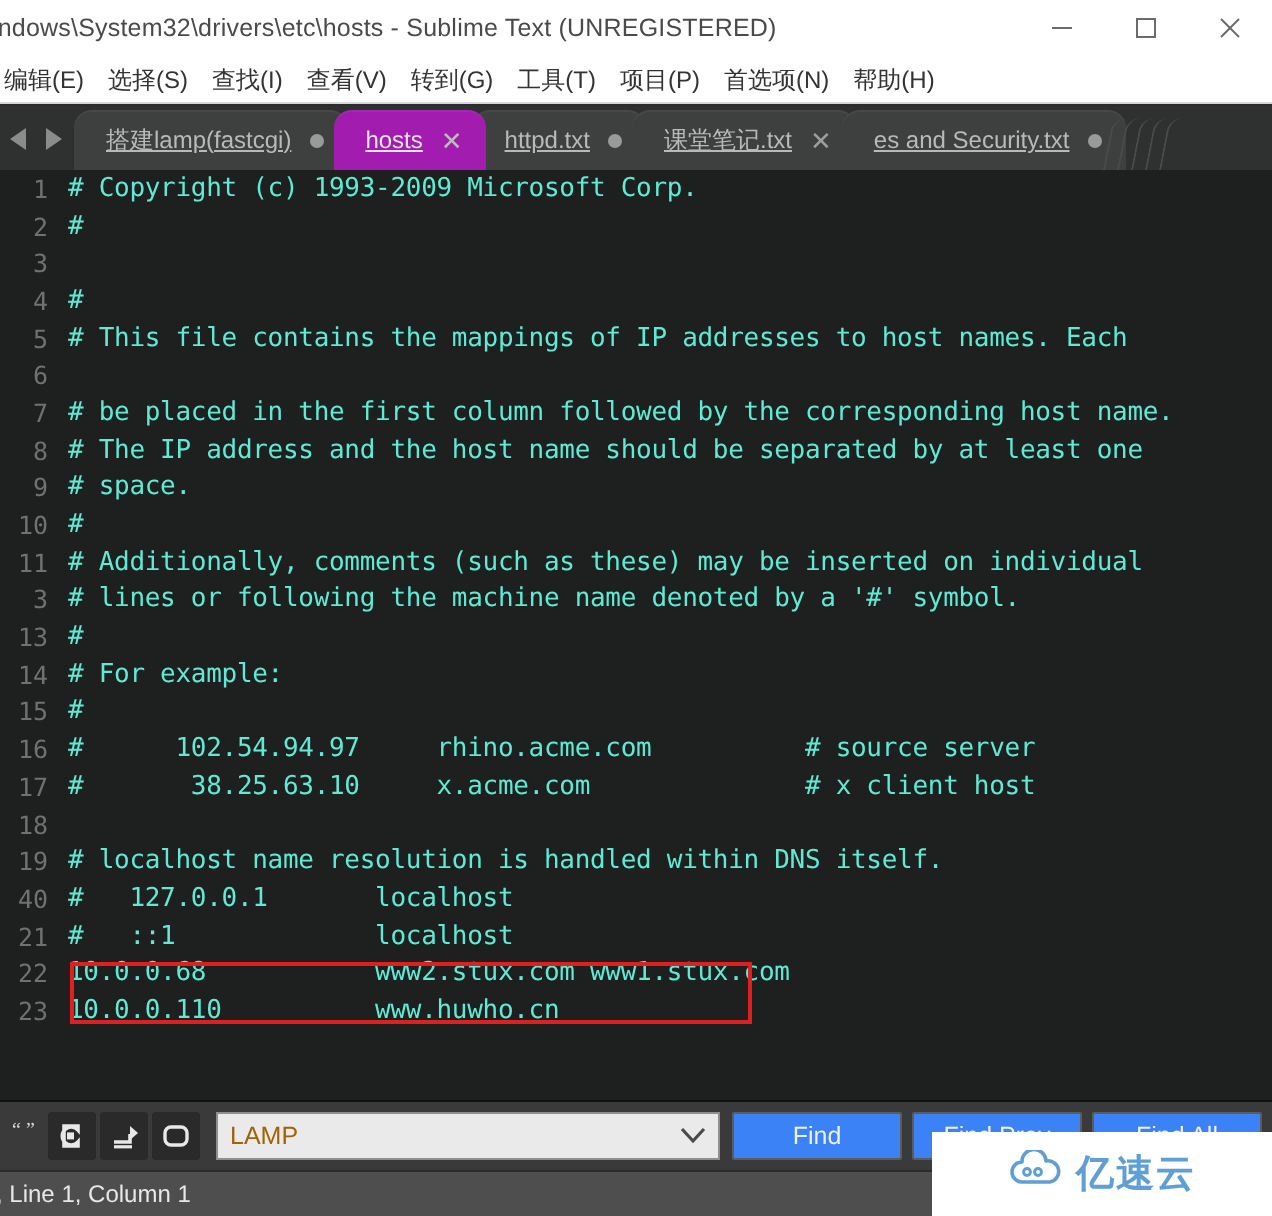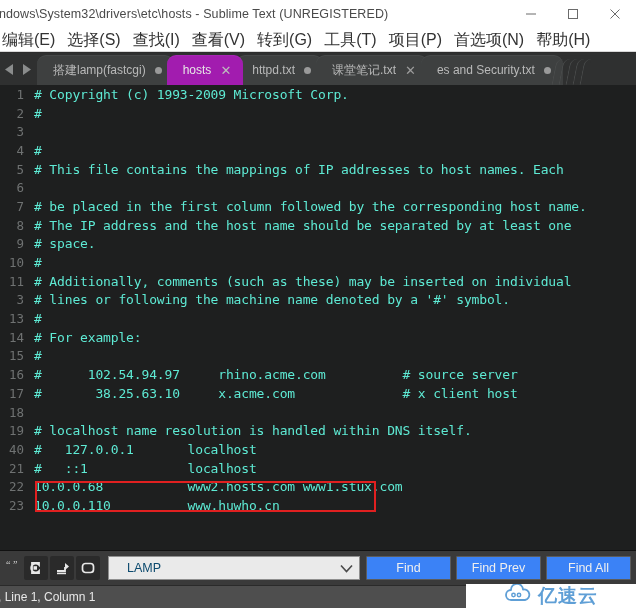--- a/index.html
+++ b/index.html
@@ -29,21 +29,21 @@
   .win-btn svg{ display:block; }
 
   
   .menubar{
     position:absolute; left:0; top:28px; width:636px; height:24px;
     background:#ffffff;
     display:flex; align-items:center;
     border-bottom:1px solid #d8d8d8;
   }
   .menu-item{
-    font-size:16px; color:#333; padding:0 6px; white-space:nowrap; line-height:24px;
+    font-size:12px; color:#333; padding:0 6px; white-space:nowrap; line-height:24px;
   }
   .menu-item:first-child{ padding-left:2px; }
 
   
   .tabbar{
     position:absolute; left:0; top:53px; width:636px; height:32px;
     background:#2f3030;
     display:flex; align-items:flex-end;
     overflow:hidden;
   }
@@ -58,21 +58,21 @@
     padding:0 12px 0 16px;
     background:#3e4040;
     color:#b9b9b9;
     font-size:12px;
     white-space:nowrap;
     border-top-left-radius:9px;
     border-top-right-radius:9px;
     margin-right:-7px;
     box-shadow: inset 0 1px 0 rgba(255,255,255,0.05);
   }
-  .tab .tab-label{ position:relative; z-index:2; }
+  .tab .tab-label{ position:relative; z-index:2;text-decoration:underline; }
   .tab.active{
     background:#a21caf;
     color:#e6e6e6;
     z-index:9;
   }
   .tab .dot{
     width:7px; height:7px; border-radius:50%;
     background:#9a9a9a; margin-left:9px; z-index:2; position:relative;
   }
   .tab .close{
@@ -132,21 +132,21 @@
     border-radius:2px;
     color:#e0e0e0;
   }
   .tgl.flat{ background:transparent; width:20px; }
   .find-input{
     flex:1; height:24px; margin:0 6px 0 8px;
     background:#eaeaea; border:1px solid #8f8f8f;
     display:flex; align-items:center;
     padding:0 6px; position:relative;
   }
-  .find-input .val{ font-size:12.5px; color:#0c4a6e;margin-left:12px; }
+  .find-input .val{ font-size:12.5px; color:#a16207; }
   .find-input .caret-dn{ margin-left:auto; }
   .fbtn{
     height:24px; min-width:85px;
     background:#3b82f6;
     border:1px solid #5c5c5c;
     color:#efefef; font-size:12.5px;
     display:flex; align-items:center; justify-content:center;
     margin-right:5px;
     border-radius:1px;
   }
@@ -157,21 +157,21 @@
     background:#4e4e4e;
     display:flex; align-items:center;
     border-top:1px solid #2a2a2a;
     font-size:12px; color:#e8e8e8;
   }
   .status-left{ padding-left:0px; margin-left:-2px; white-space:nowrap; }
   .status-right{ margin-left:auto; padding-right:6px; white-space:nowrap; }
 
   
   .watermark{
-    position:absolute; right:0; bottom:0; width:170px; height:24px;
+    position:absolute; right:0; bottom:0; width:170px; height:42px;
     background:#ffffff;
     display:flex; align-items:center; justify-content:center; gap:6px;
   }
   .wm-text{ font-size:19px; color:#5f9fd6; font-weight:bold; letter-spacing:1px; }
 </style>
 </head>
 <body>
 
 <div class="titlebar">
   <span class="title-text">indows\System32\drivers\etc\hosts - Sublime Text (UNREGISTERED)</span>
@@ -333,21 +333,21 @@
   <div class="code-row">
       <span class="ln">40</span>
       <span class="code">#   127.0.0.1       localhost</span>
     </div>
   <div class="code-row">
       <span class="ln">21</span>
       <span class="code">#   ::1             localhost</span>
     </div>
   <div class="code-row">
       <span class="ln">22</span>
-      <span class="code">10.0.0.68           www2.hosts.com www1.stux.com</span>
+      <span class="code">10.0.0.68           www2.stux.com www1.stux.com</span>
     </div>
   <div class="code-row">
       <span class="ln">23</span>
       <span class="code">10.0.0.110          www.huwho.cn</span>
     </div>
 </div>
 
 <div class="redbox"></div>
 
 <div class="findbar">

